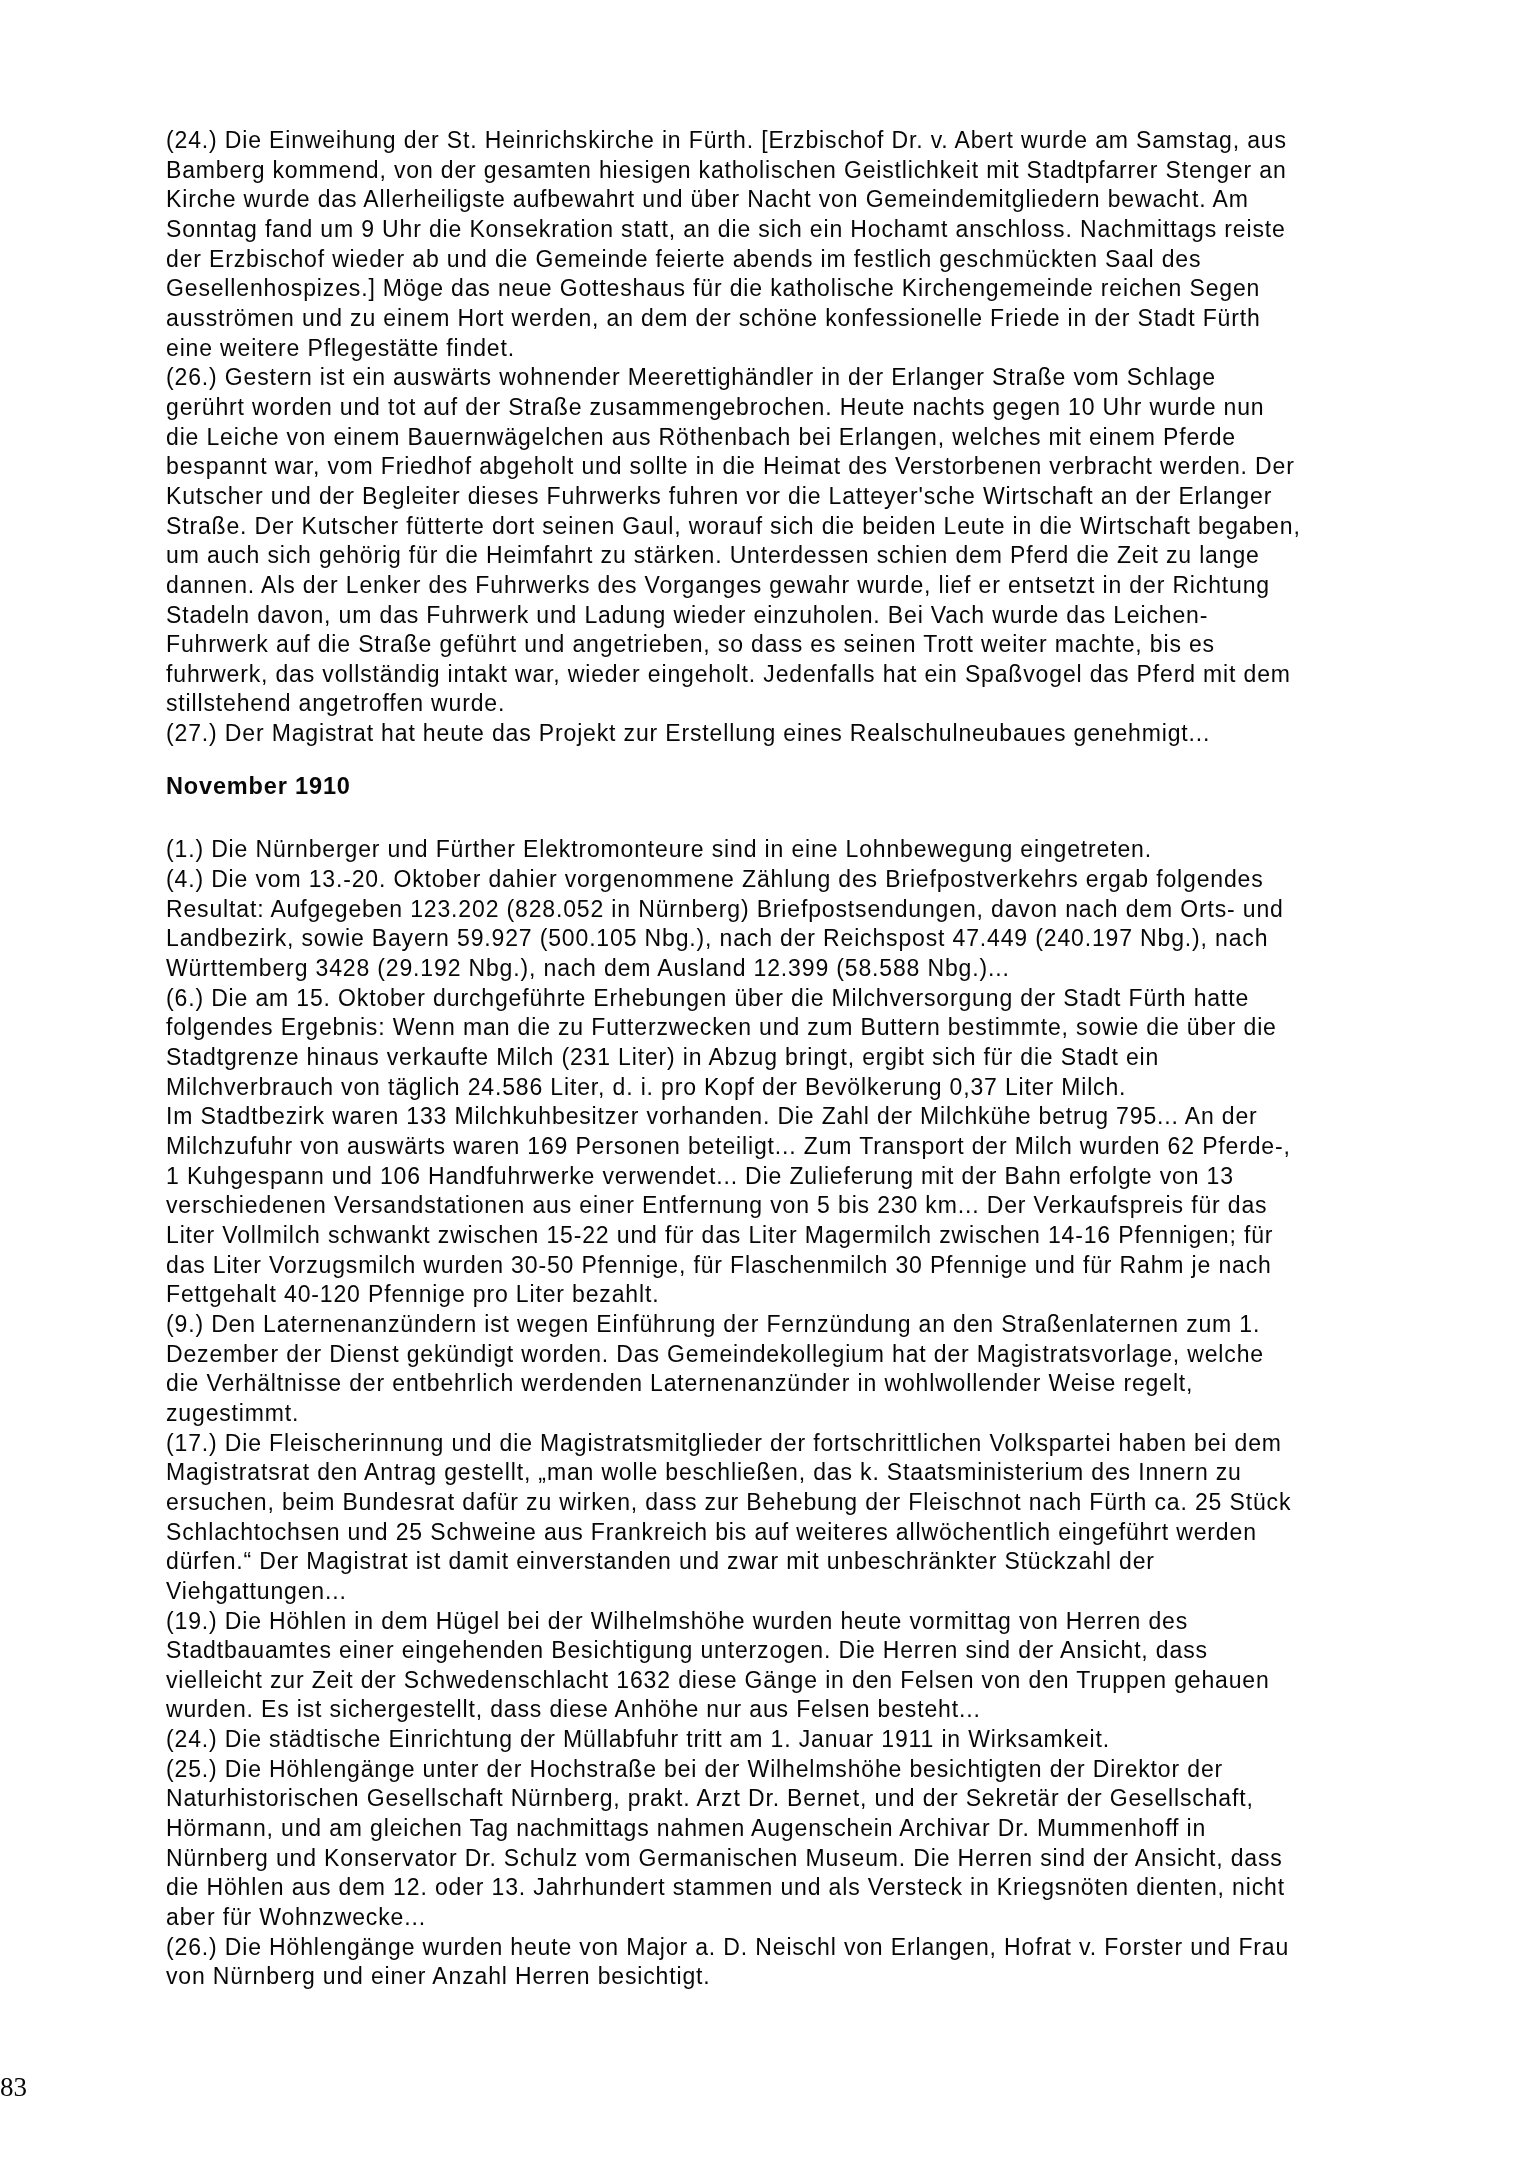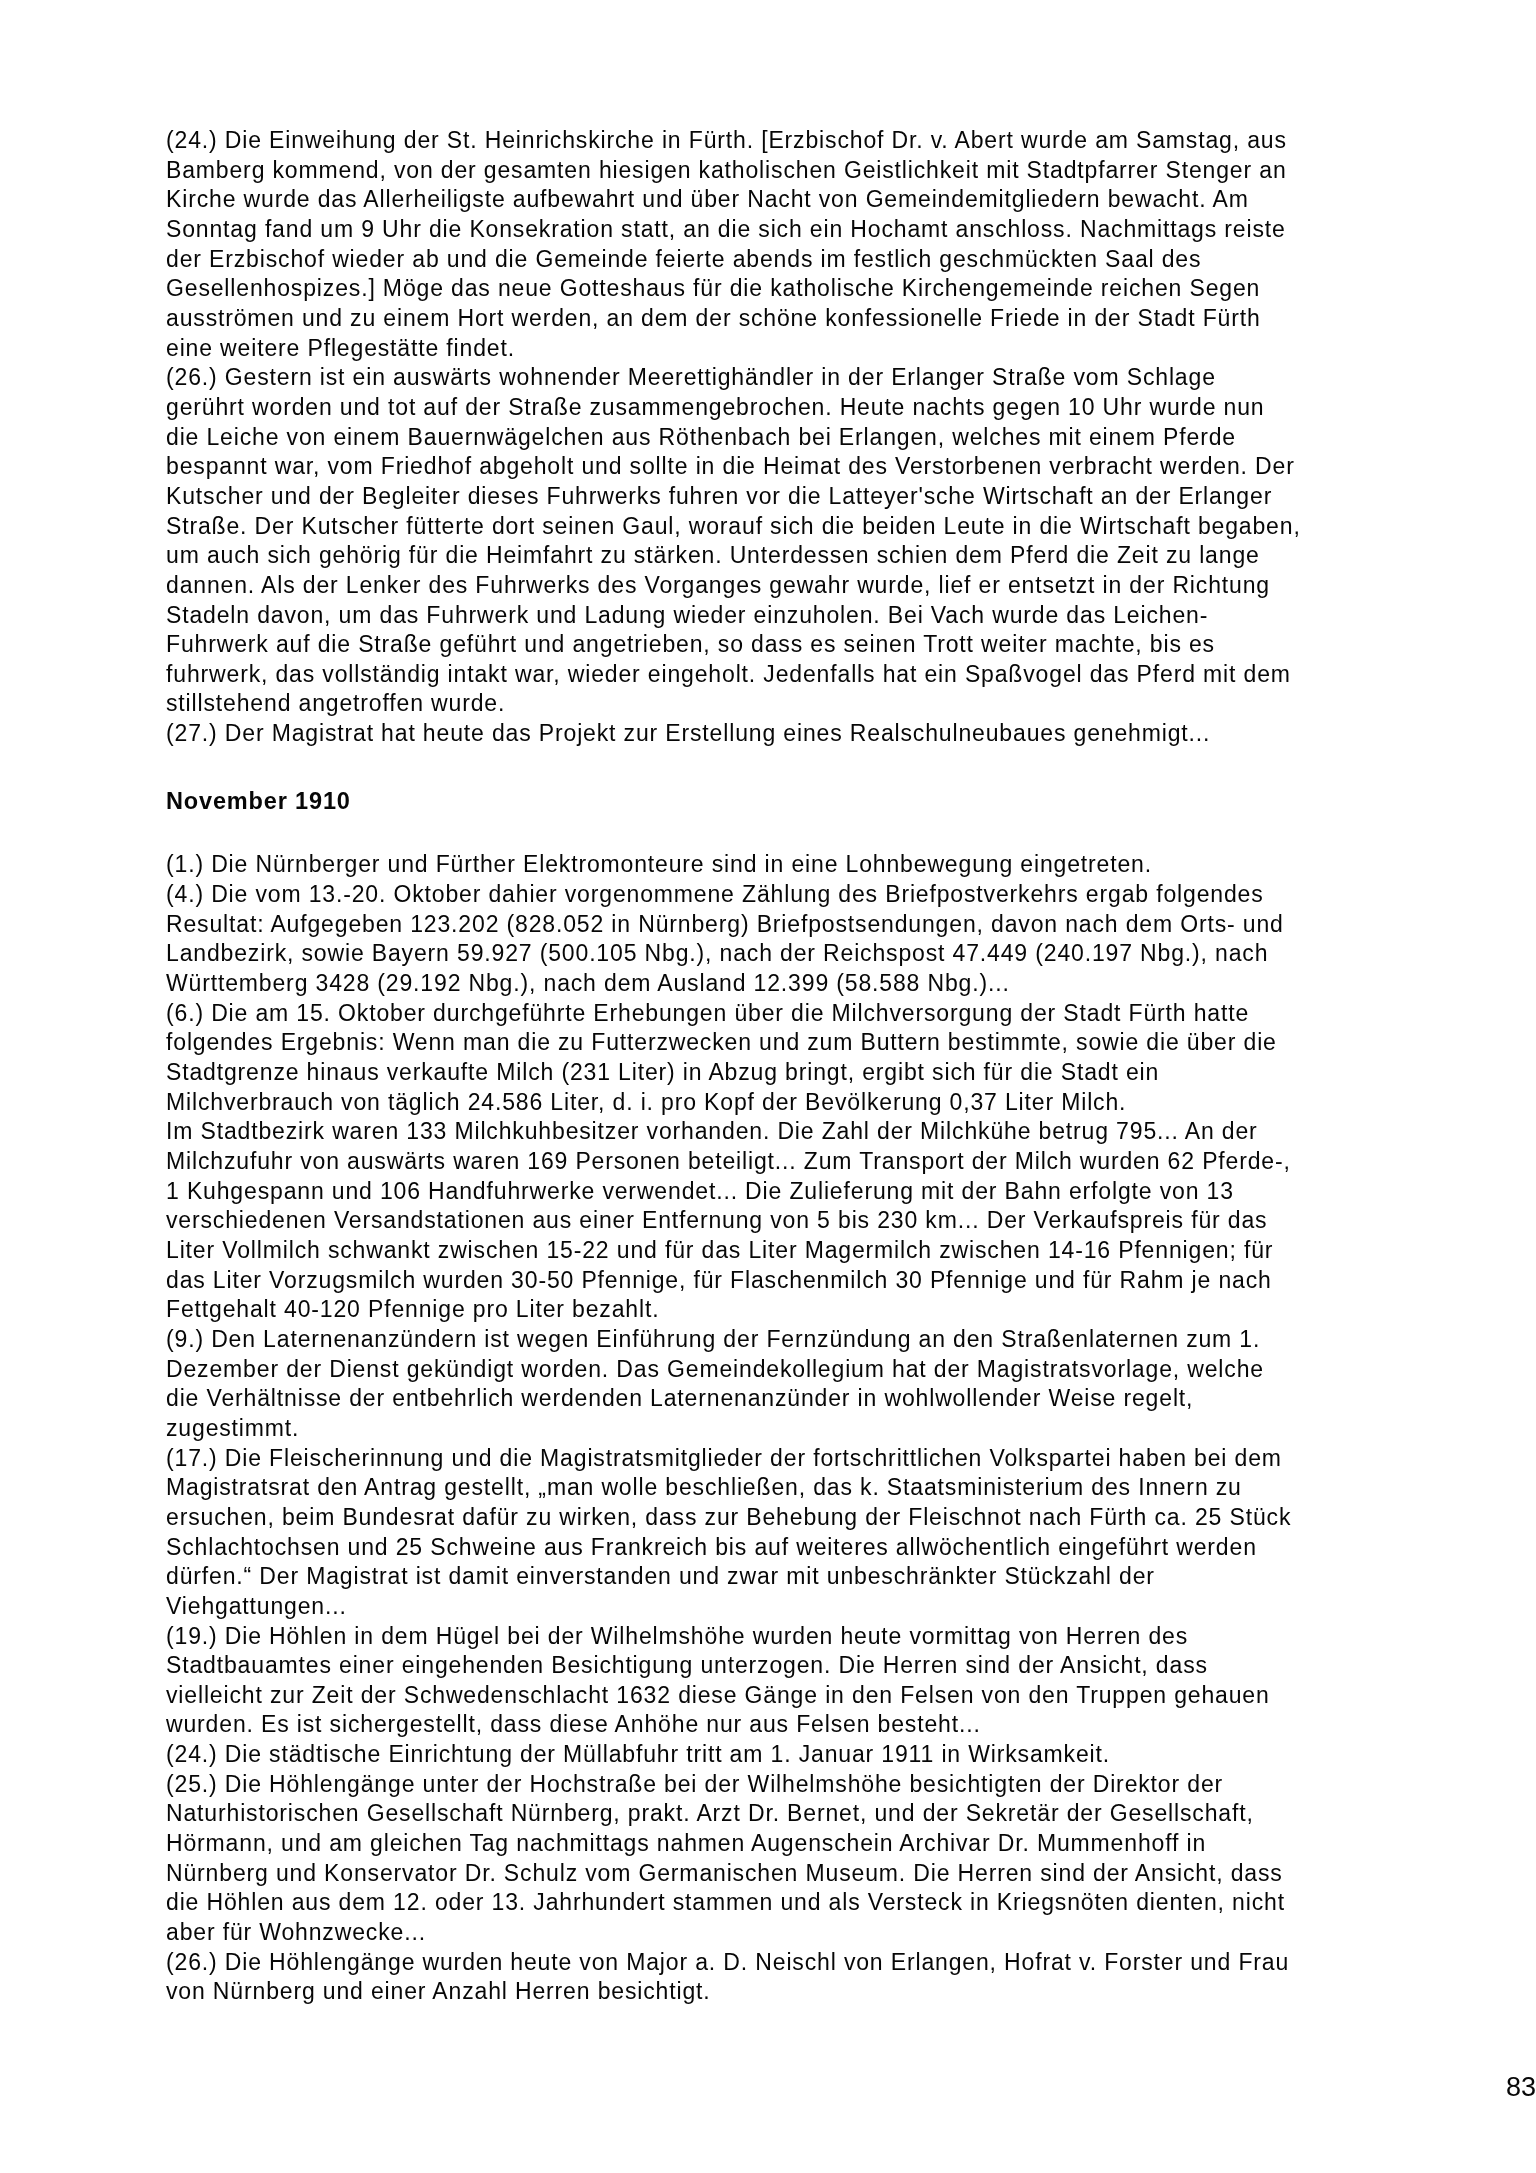--- a/index.html
+++ b/index.html
@@ -34,30 +34,30 @@
     line-height: 29.65px;
     letter-spacing: 0.85px;
     white-space: pre;
     color: #070707;
   }
   .month-heading {
     font-size: 23.5px;
     line-height: 29.65px;
     font-weight: bold;
     letter-spacing: 0.85px;
-    margin: 38px 0 34px 0;
+    margin: 23px 0 34px 0;
     color: #070707;
   }
   .page-number {
     position: absolute;
     top: 2072px;
     left: 0;
     width: 1536px;
-    text-align: right;
-    font-family: Liberation Sans, sans-serif;
+    text-align: left;
+    font-family: Liberation Serif, serif;
     font-size: 27px;
     color: #070707;
   }
 </style>
 </head>
 <body>
 
 <main class="page">
   <div class="text-col">
     <section>

